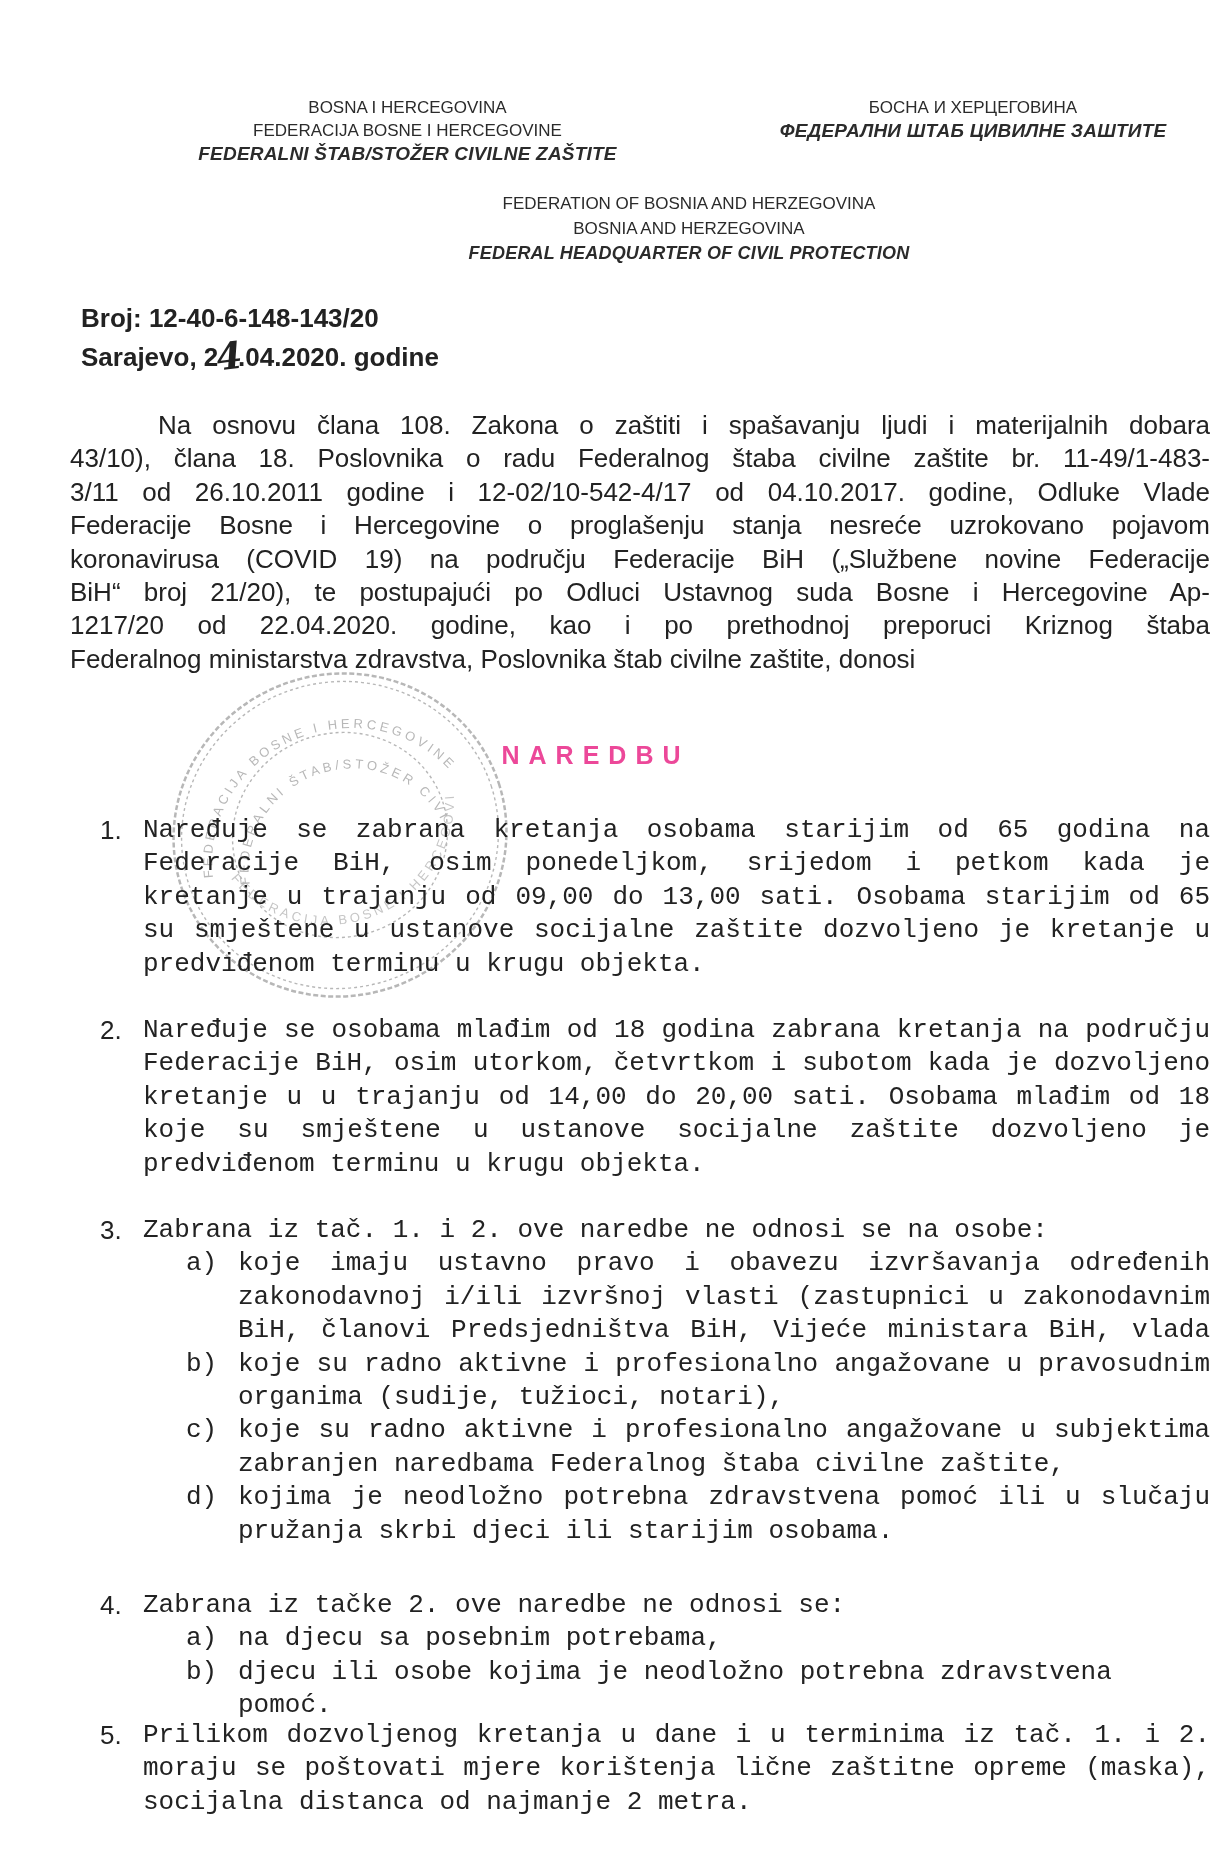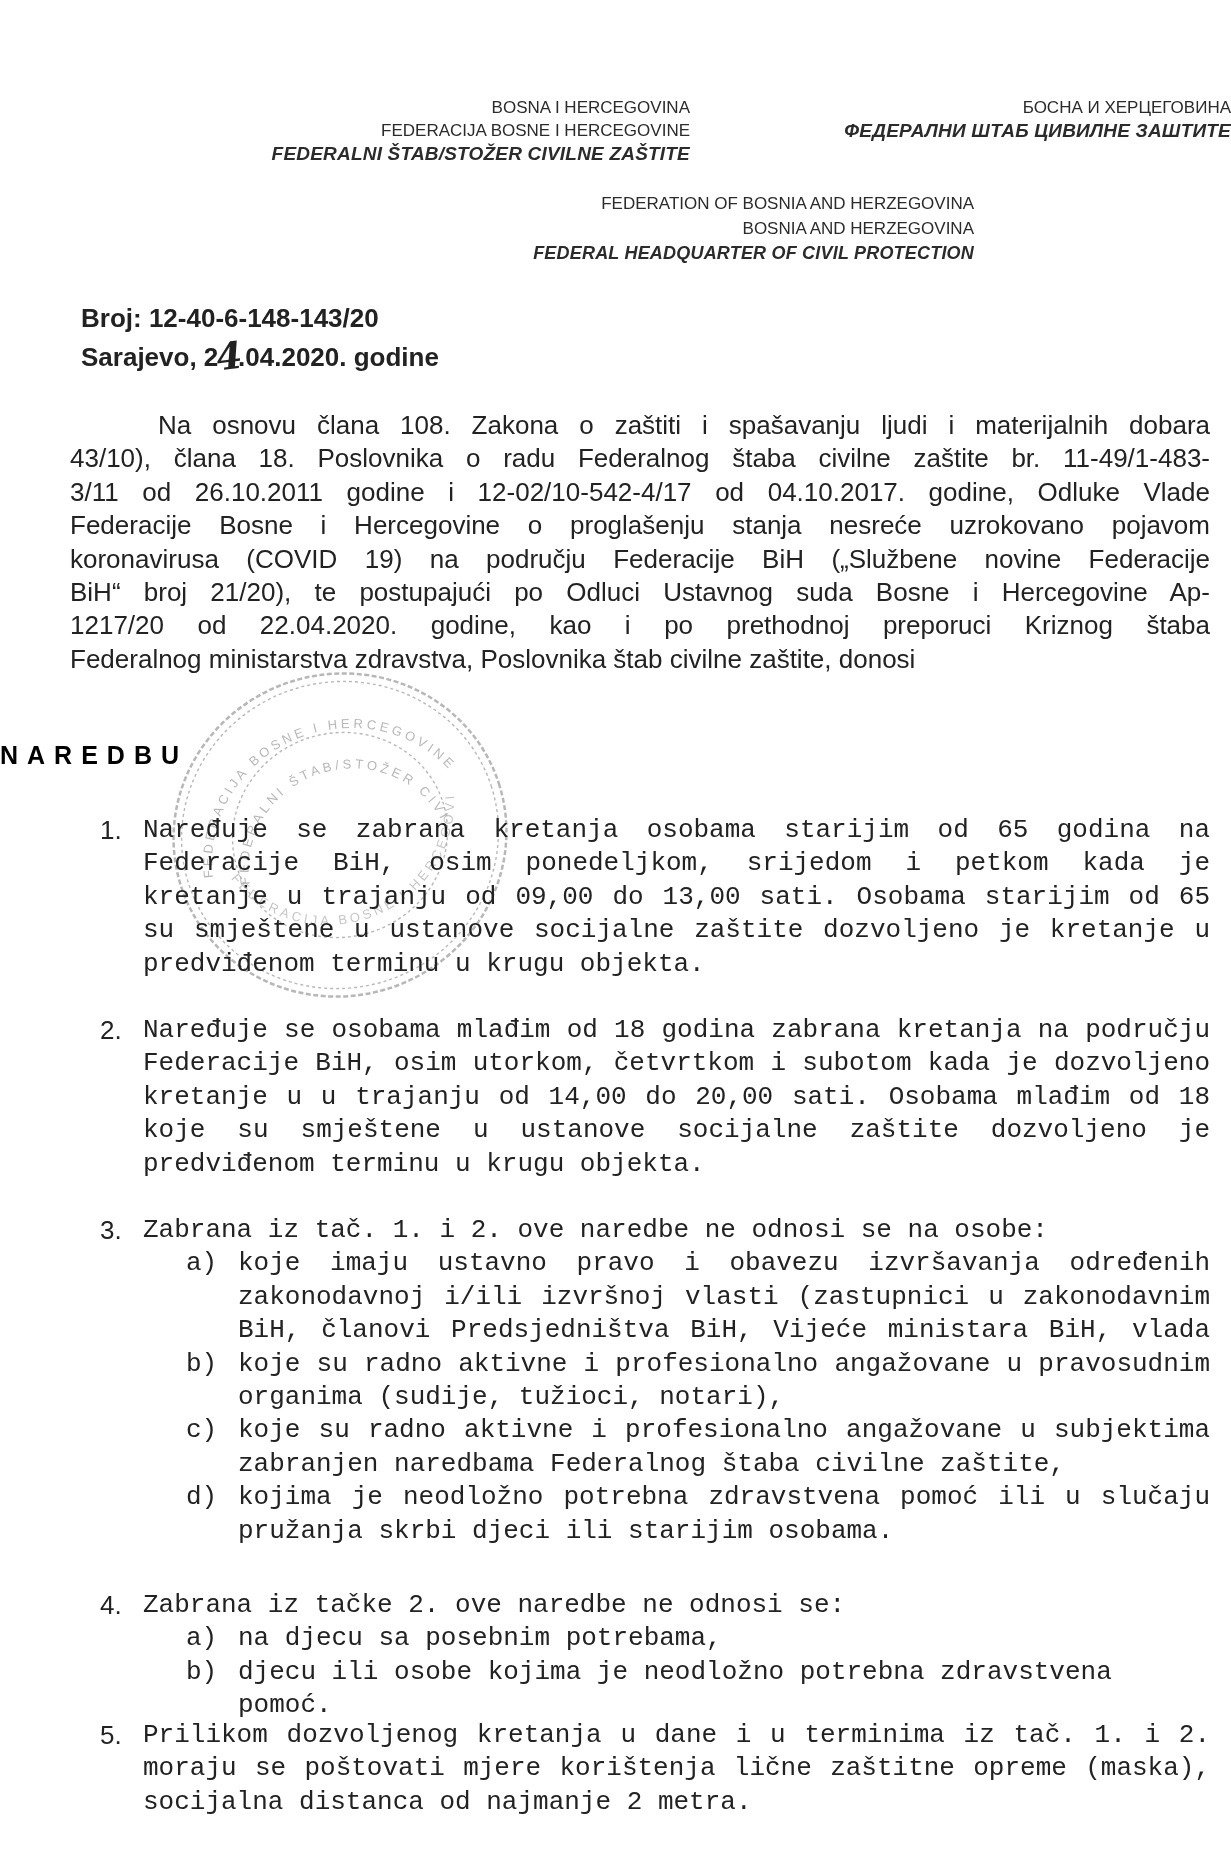--- a/index.html
+++ b/index.html
@@ -7,21 +7,21 @@
     width: 1231px; height: 1874px;
     background: #ffffff;
     font-family: "Liberation Sans", sans-serif;
     color: #1f1f1f;
     position: relative;
     overflow: hidden;
   }
   .abs { position: absolute; }
 
   
-  .org { text-align: right; font-size: 17px; line-height: 23px; color: #2b2b2b; }
+  .org { text-align: center; font-size: 17px; line-height: 23px; color: #2b2b2b; }
   .org .l3 { font-weight: bold; font-style: italic; font-size: 19px; letter-spacing: 0.2px; }
   .org-left  { top: 96px; left: 125px; width: 565px; }
   .org-right { top: 96px; left: 715px; width: 516px; }
   .org-center{ top: 191px; left: 404px; width: 570px; font-size: 17px; line-height: 25px; }
   .org-center .l3 { font-size: 18px; }
 
   
   .ref { top: 301px; left: 45px; font-weight: bold; font-size: 26px; line-height: 35px; color: #222; margin-left: 36px; }
   .hand {
     font-family: "DejaVu Serif", serif;
@@ -40,24 +40,24 @@
     overflow: hidden;
     white-space: normal;
   }
   .jline.last { text-align-last: left; }
 
   .intro { top: 409px; left: 45px; width: 1140px; }
   .intro .jline:first-child { text-indent: 88px; }
 
   .order-title {
     top: 741px; left: 0; width: 1191px;
-    text-align: left;
+    text-align: center;
     font-size: 25px; font-weight: bold;
     letter-spacing: 9px;
-    color: #000000;
+    color: #ec4899;
   }
 
   .item { left: 75px; width: 1110px; display: flex; }
   .item .num { flex: none; width: 43px; font-size: 26px; line-height: 33.4px; }
   .item .body { flex: 1; min-width: 0; font-family: Liberation Mono, monospace; }
   .lead { line-height: 33.4px; height: 33.4px; }
 
   .sub { display: flex; }
   .sub .letter { flex: none; width: 52px; padding-left: 43px; font-size: 26px; line-height: 33.4px; }
   .sub .sbody { flex: 1; min-width: 0; }

